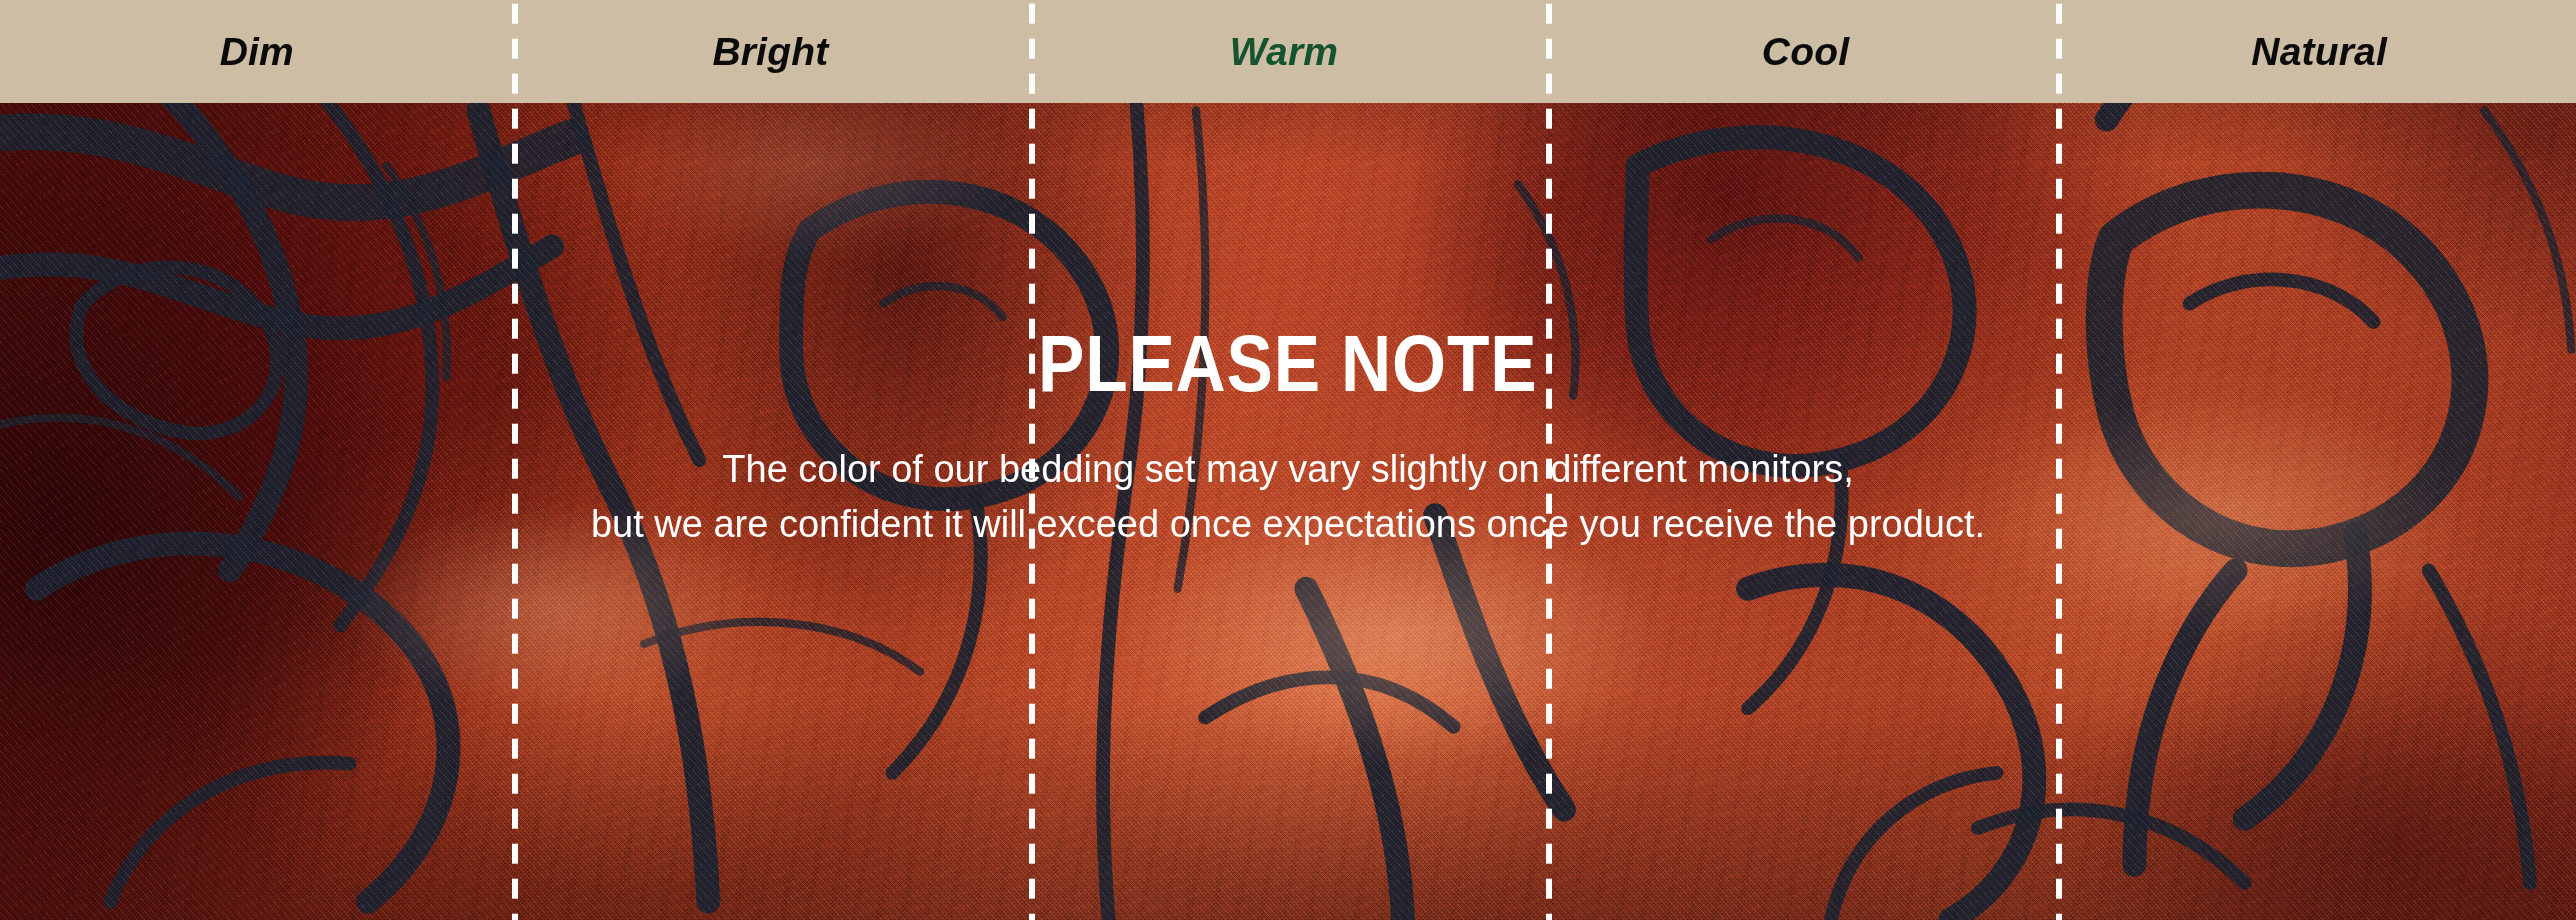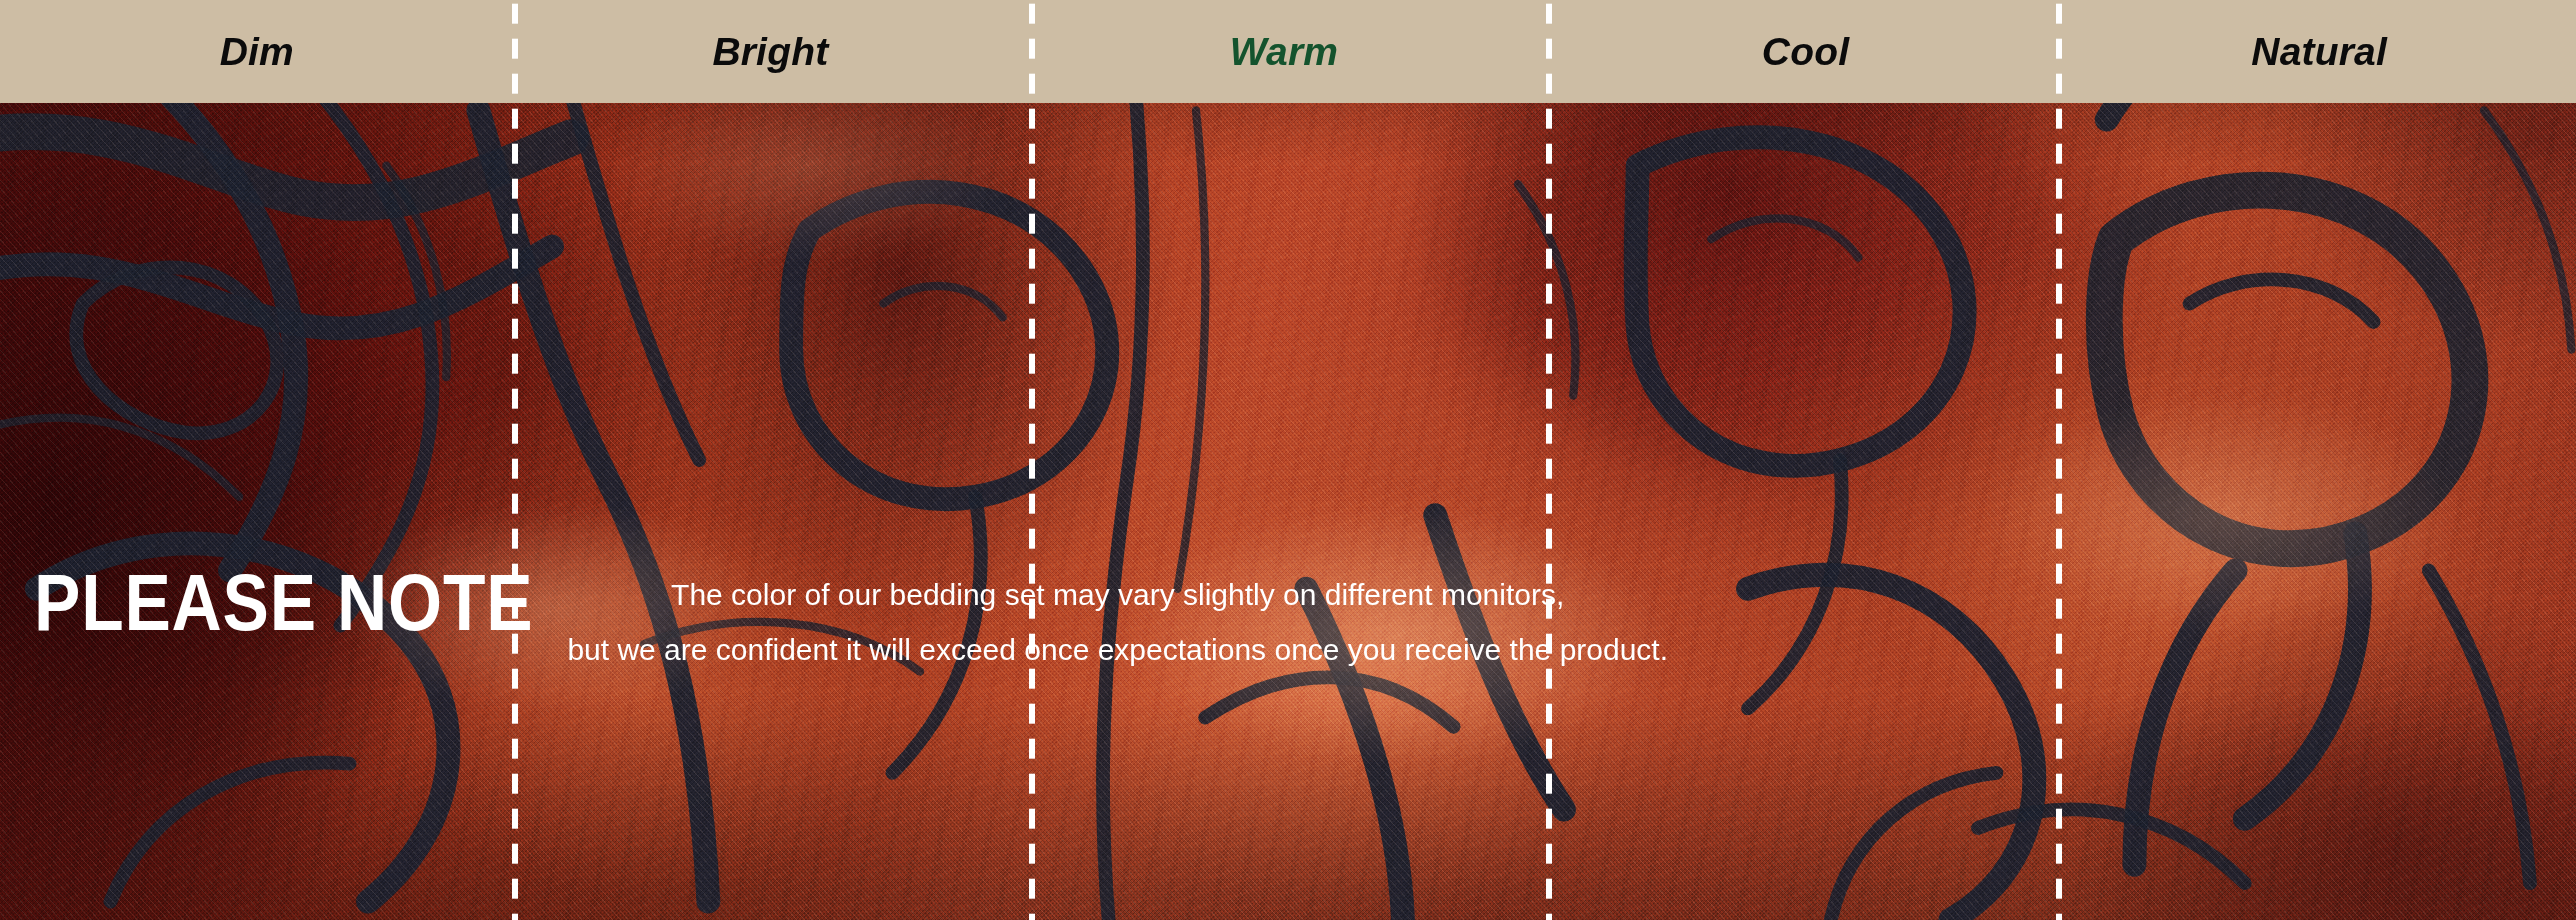--- a/index.html
+++ b/index.html
@@ -100,41 +100,41 @@
     background-image:linear-gradient(to bottom,#ffffff 0,#ffffff 20px,rgba(255,255,255,0) 20px,rgba(255,255,255,0) 35px);
     background-size:5.5px 35px;
     background-repeat:repeat-y;
     background-position:0 3.7px;
   }
 
   
   .note{
     position:absolute;left:0;top:0;width:2576px;height:920px;
     z-index:8;
-    display:flex;align-items:center;
+    display:flex;flex-direction:column;align-items:center;
     justify-content:flex-start;
     padding-top:324px;
     box-sizing:border-box;
     pointer-events:none;
   }
   .note-title{
     color:#ffffff;
     font-weight:700;
     font-size:79px;
     line-height:1;
     letter-spacing:0.9px;
     transform:scaleX(.88);
     transform-origin:center;
     margin:0 0 39px 0;
     white-space:nowrap;
   }
   .note-body{
     color:#ffffff;
     font-weight:400;
-    font-size:30px;
+    font-size:38px;
     line-height:55px;
     text-align:center;
     margin:0;
     white-space:nowrap;
   }
   .note-line{display:block;}
 </style>
 </head>
 <body>
 

